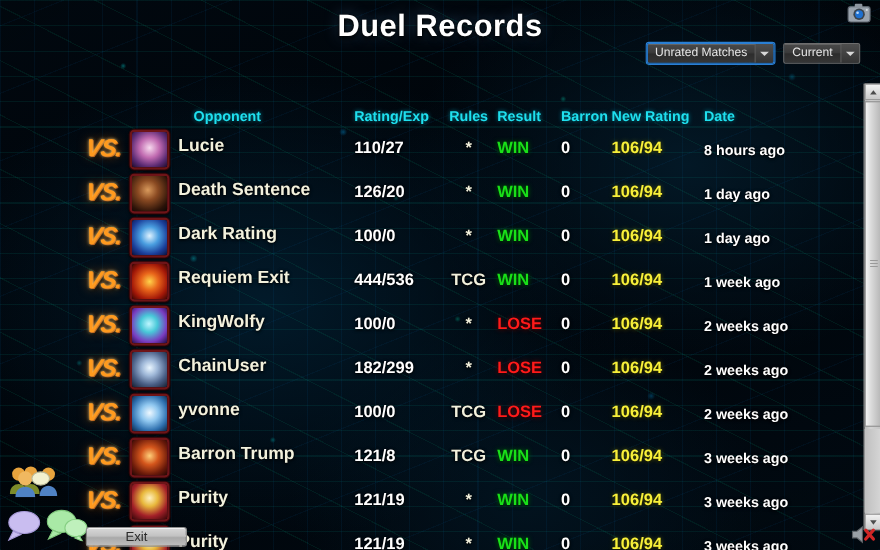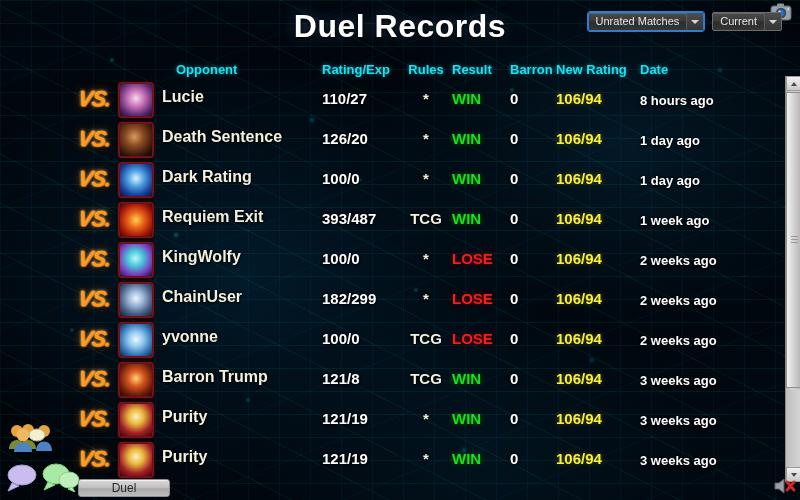--- a/index.html
+++ b/index.html
@@ -70,29 +70,29 @@
   }
   .bg-vignette {
     background: radial-gradient(ellipse 130% 120% at 50% 45%,
       rgba(0,0,0,0) 45%, rgba(0,0,0,.55) 100%);
   }
 
   
   .title {
     position: absolute; left: 0; right: 0; top: 8px;
     text-align: center;
-    font-size: 32px; font-weight: bold;
+    font-size: 28px; font-weight: bold;
     color: #ffffff;
     letter-spacing: .5px;
     text-shadow: 0 0 2px #000, 0 2px 5px rgba(0,0,0,.95), 0 0 14px rgba(120,190,255,.35);
   }
 
   
   .top-controls {
-    position: absolute; top: 12px; right: 18px;
+    position: absolute; top: 39px; right: 18px;
     display: flex; gap: 8px; align-items: flex-start;
   }
   .sel {
     display: flex; align-items: center;
     height: 19px;
     background: linear-gradient(to bottom, #4a4a4a 0%, #3a3a3a 48%, #2c2c2c 52%, #363636 100%);
     border: 1px solid #6d6d6d;
     border-radius: 2px;
     box-shadow: inset 0 1px 0 rgba(255,255,255,.14);
     overflow: hidden;
@@ -127,21 +127,21 @@
   }
 
   
   .table { position: absolute; left: 0; top: 58px; width: 772px; }
 
   .row {
     display: flex; align-items: flex-start;
     height: 40px;
     padding-left: 0;
   }
-  .row.header { height: 22px; align-items: center; }
+  .row.header { height: 22px; align-items: center; margin-top: 36px; }
 
   .c-vs      { width: 118px; flex: 0 0 118px; position: relative; }
   .c-av      { width: 44px;  flex: 0 0 44px;  position: relative; }
   .c-name    { width: 160px; flex: 0 0 160px; }
   .c-rating  { width: 78px;  flex: 0 0 78px; }
   .c-rules   { width: 52px;  flex: 0 0 52px;  text-align: center; }
   .c-result  { width: 58px;  flex: 0 0 58px; }
   .c-points  { width: 46px;  flex: 0 0 46px; }
   .c-newrate { width: 84px;  flex: 0 0 84px; }
   .c-date    { width: 128px; flex: 0 0 128px; }
@@ -363,21 +363,21 @@
         <div class="row">
           <div class="c-vs">
             <div class="vs">VS.</div>
           </div>
           <div class="c-av">
             <div class="avatar">
               <div class="art" style="background: radial-gradient(circle, rgb(255, 210, 74) 0%, rgb(232, 100, 26) 35%, rgb(163, 24, 8) 72%, rgb(58, 6, 4) 100%);"></div>
             </div>
           </div>
           <div class="cell name c-name">Requiem Exit</div>
-          <div class="cell num c-rating">393/487</div>
+          <div class="cell num c-rating">444/536</div>
           <div class="cell rules c-rules">TCG</div>
           <div class="cell win c-result">WIN</div>
           <div class="cell num c-points">0</div>
           <div class="cell rate c-newrate">106/94</div>
           <div class="cell date c-date">1 week ago</div>
         </div>
         <div class="row">
           <div class="c-vs">
             <div class="vs">VS.</div>
           </div>
@@ -520,21 +520,21 @@
   <div class="chat-icon-2">
     <svg width="38" height="32" viewBox="0 0 38 32">
       <ellipse cx="14" cy="14" rx="13" ry="10" fill="#a9e9a6" stroke="#7fc87c"></ellipse>
       <path d="M6 22l-4 8 11-5z" fill="#a9e9a6" stroke="#7fc87c"></path>
       <ellipse cx="27" cy="20" rx="10" ry="8" fill="#bff0bc" stroke="#86cf83"></ellipse>
       <path d="M30 27l3 5-7-3z" fill="#bff0bc" stroke="#86cf83"></path>
     </svg>
   </div>
 
   <div class="exit-btn">
-    <span>Duel</span>
+    <span>Exit</span>
   </div>
 
   <div class="mute-icon">
     <svg width="26" height="24" viewBox="0 0 26 24">
       <path d="M3 9h4l5-4v14l-5-4H3z" fill="#9aa0a6" stroke="#5d6166"></path>
       <path d="M15 8l7 8M22 8l-7 8" stroke="#d02626" stroke-width="3" stroke-linecap="round"></path>
     </svg>
   </div>
 
 </div>

